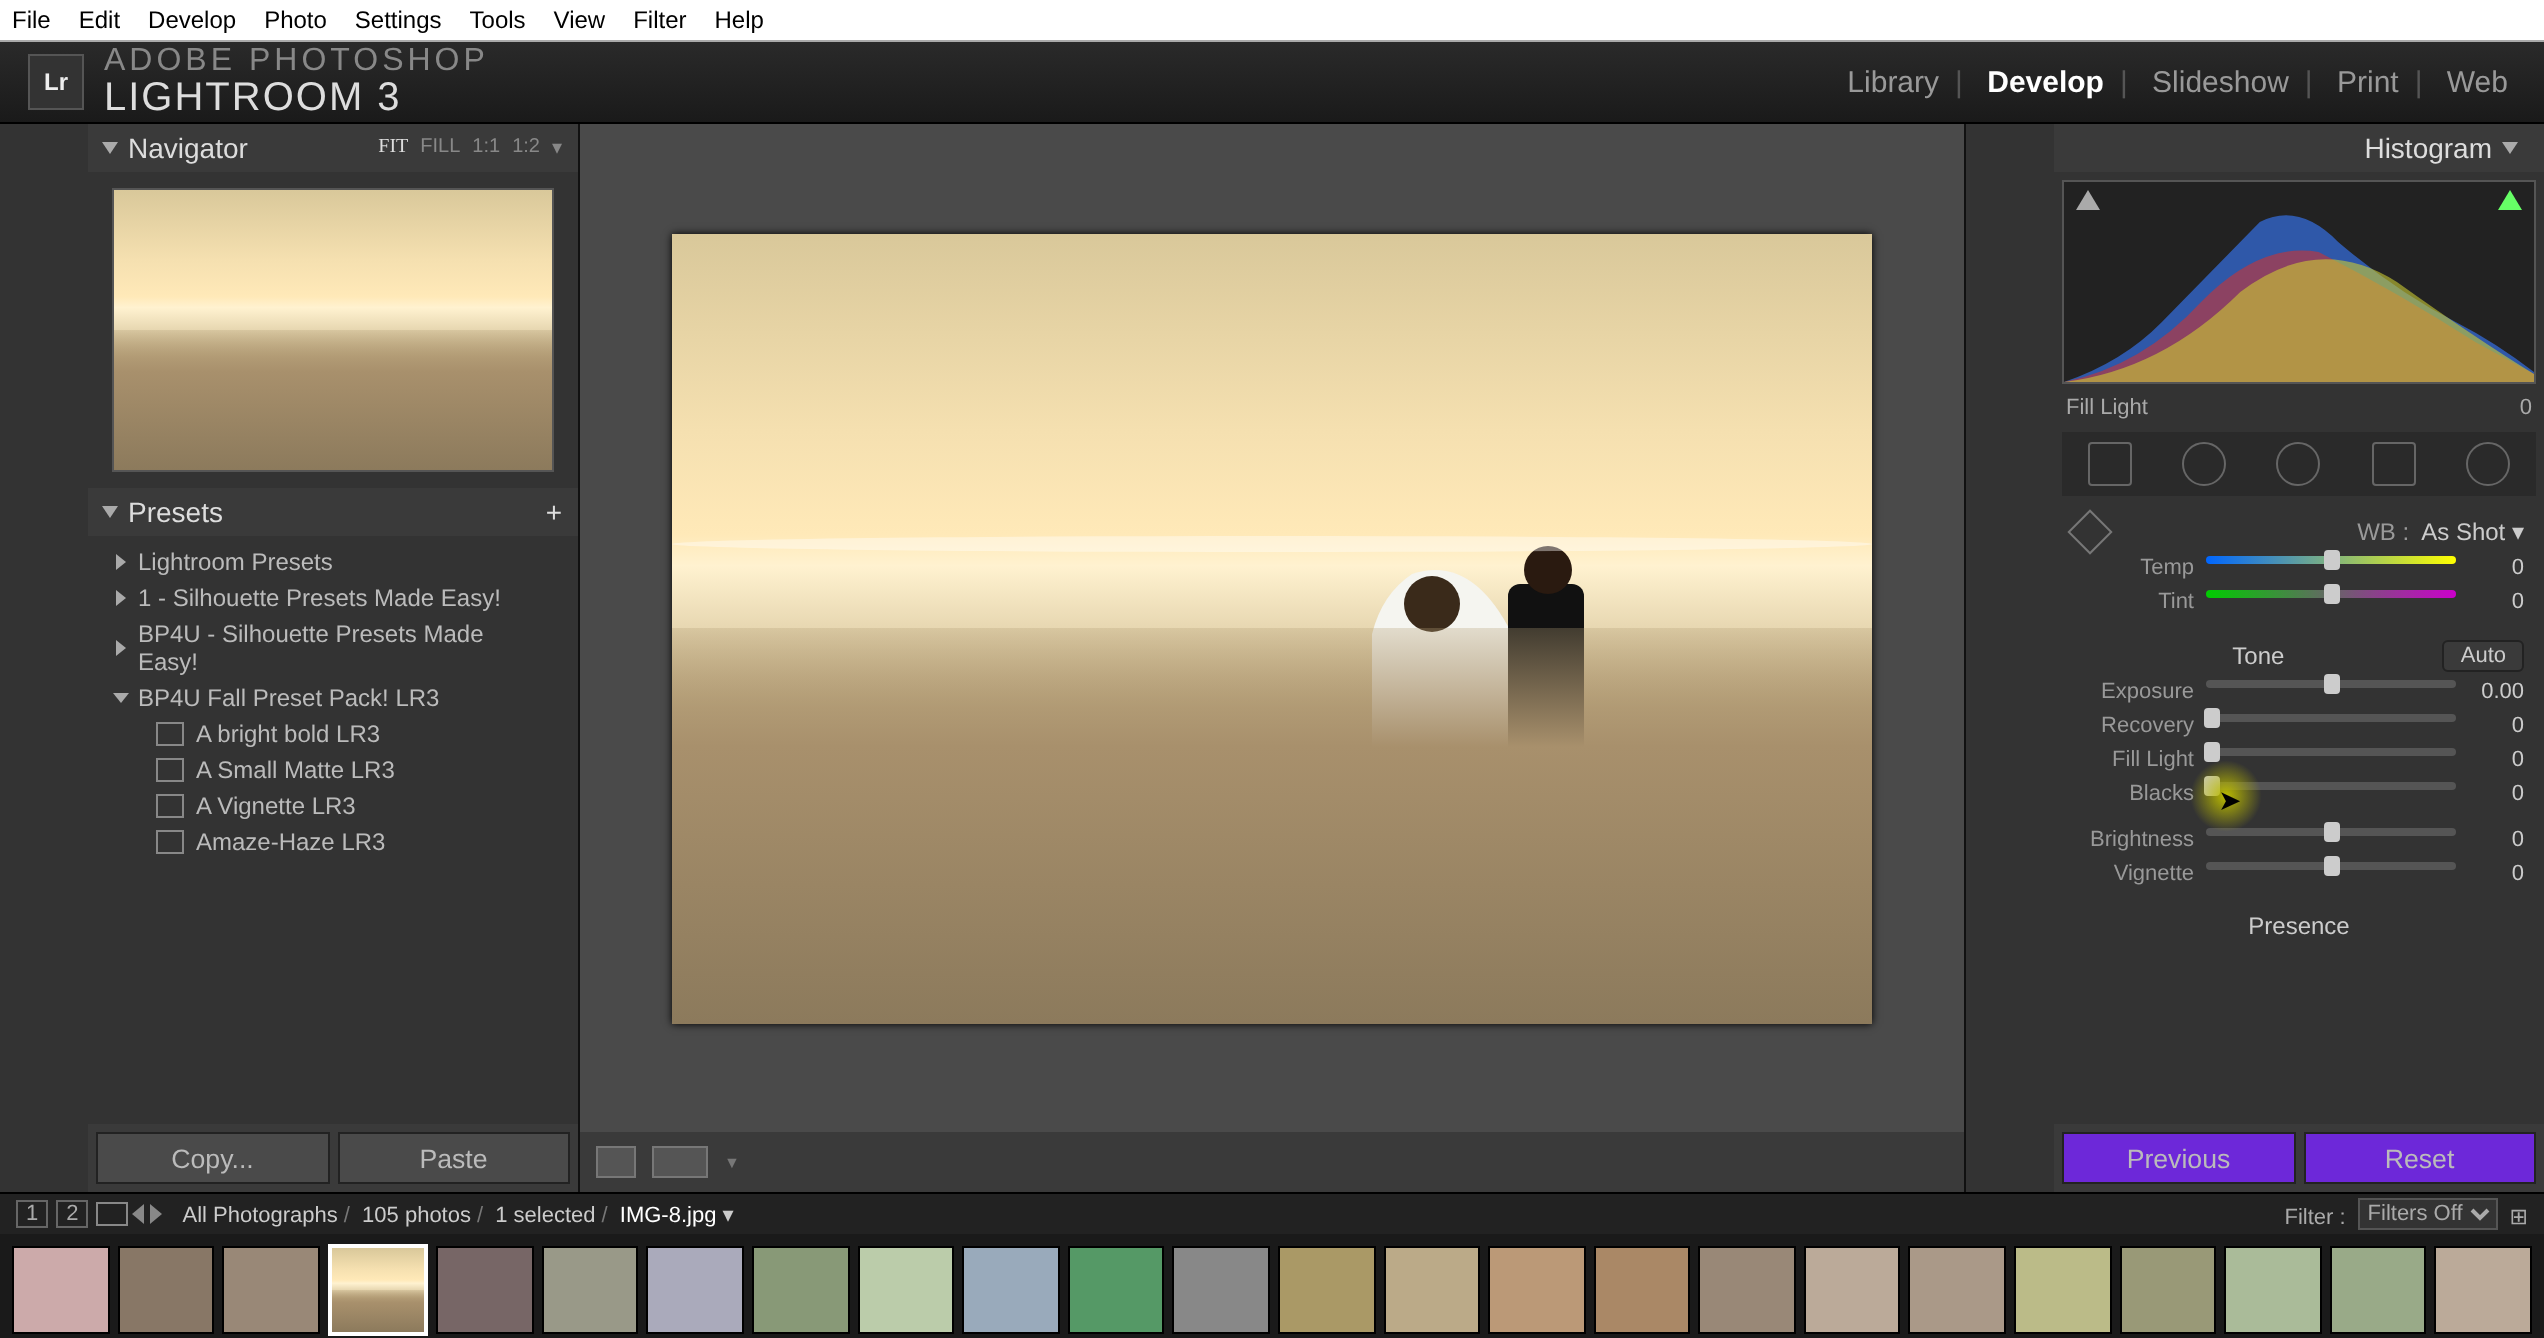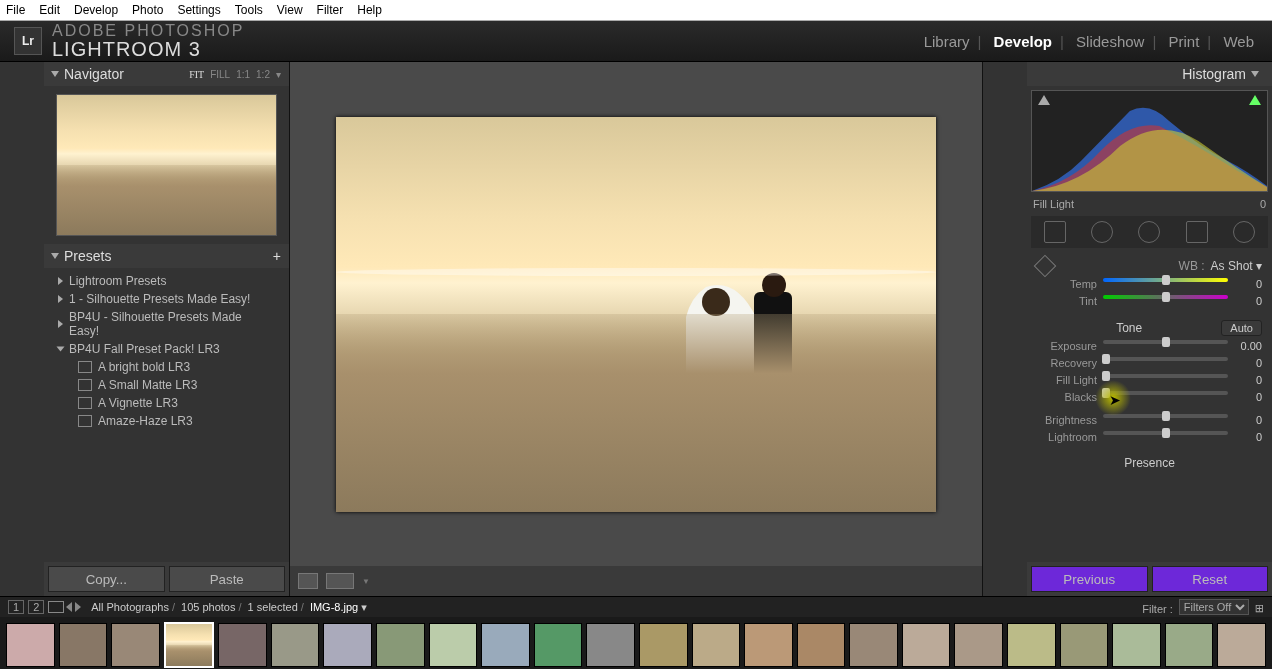--- a/index.html
+++ b/index.html
@@ -272,21 +272,21 @@
           </div>
         <div style="height:6px"></div>
         <div class="slider-row">
             <div class="lbl">Brightness</div>
             <div class="track">
               <div class="knob" style="left:50%"></div>
             </div>
             <div class="val">0</div>
           </div>
         <div class="slider-row">
-            <div class="lbl">Lightroom</div>
+            <div class="lbl">Vignette</div>
             <div class="track">
               <div class="knob" style="left:50%"></div>
             </div>
             <div class="val">0</div>
           </div>
         <div class="section-head">
             <span>Presence</span>
           </div>
 
         <div class="highlight" style="left:68px;top:128px"></div>

